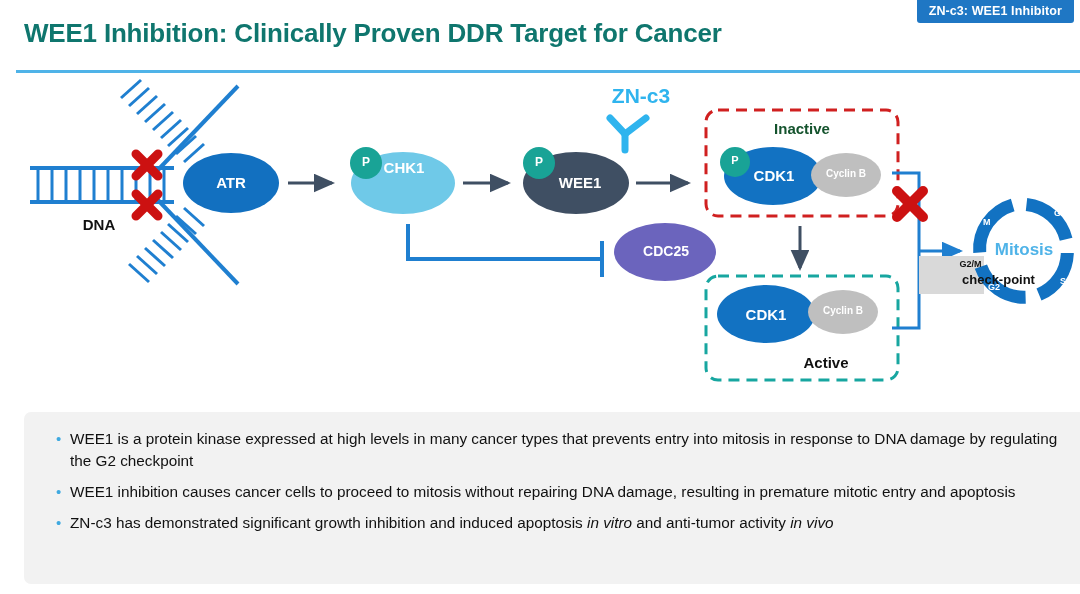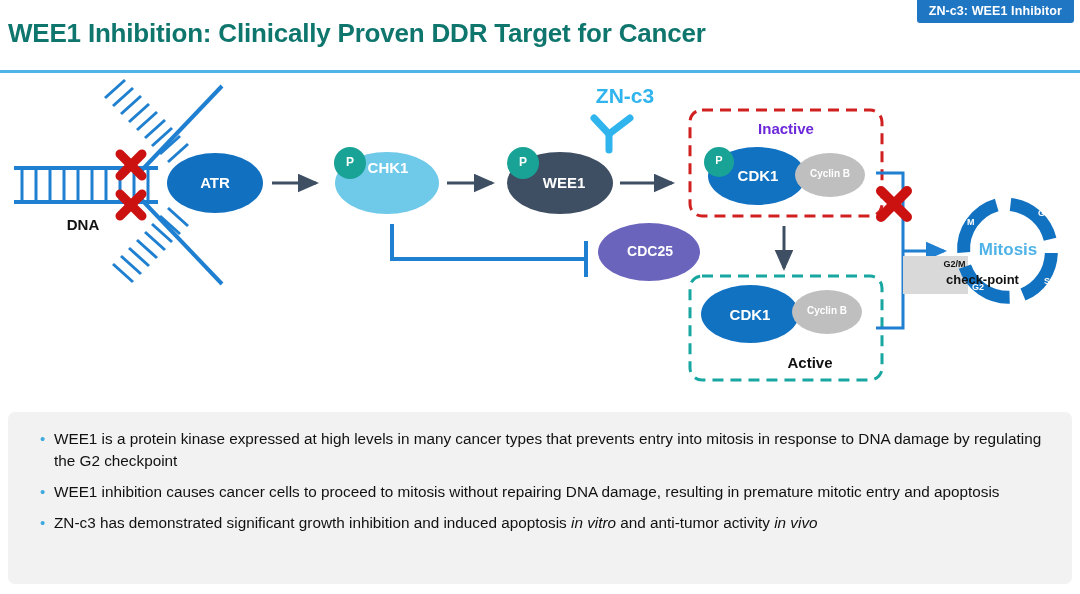--- a/index.html
+++ b/index.html
@@ -12,20 +12,21 @@
     height: 594px;
     position: relative;
     overflow: hidden;
     font-family: "Liberation Sans", sans-serif;
     color: #1a1a1a;
   }
   #slide {
     position: absolute;
     inset: 0;
     background: #ffffff;
+    margin-left: 16px;
   }
 
   
   .corner-tag {
     position: absolute;
     top: 0;
     right: 6px;
     background: #1f77c4;
     color: #ffffff;
     font-size: 12.5px;
@@ -253,21 +254,21 @@
     <div class="node-label" style="left:342px; top:79px; width:16px; font-size:12px;">P</div>
     <div class="node-label" style="left:342px; top:83px; width:92px; font-size:15px;">CHK1</div>
 
     <div class="node-label" style="left:515px; top:79px; width:16px; font-size:12px;">P</div>
     <div class="node-label" style="left:518px; top:98px; width:92px; font-size:15px;">WEE1</div>
 
     <div class="node-label" style="left:575px; top:8px; width:100px; font-size:21px; color:#2fb4ee;">ZN-c3</div>
 
     <div class="node-label" style="left:604px; top:167px; width:92px; font-size:14px;">CDC25</div>
 
-    <div class="node-label" style="left:721px; top:44px; width:130px; font-size:15px; color:#6d28d9;">Inactive</div>
+    <div class="node-label" style="left:721px; top:44px; width:130px; font-size:15px; color:#14532d;">Inactive</div>
     <div class="node-label" style="left:711px; top:78px; width:16px; font-size:11px;">P</div>
     <div class="node-label" style="left:714px; top:91px; width:88px; font-size:15px;">CDK1</div>
     <div class="node-label" style="left:794px; top:92px; width:72px; font-size:10px;">Cyclin B</div>
 
     <div class="node-label" style="left:706px; top:230px; width:88px; font-size:15px;">CDK1</div>
     <div class="node-label" style="left:791px; top:229px; width:72px; font-size:10px;">Cyclin B</div>
     <div class="node-label" style="left:752px; top:278px; width:116px; font-size:15px; color:#111;">Active</div>
 
     <div class="node-label" style="left:903px; top:183px; width:65px; font-size:9px; color:#111;padding-left:19px;">G2/M</div>
     <div class="node-label" style="left:946px; top:196px; width:65px; font-size:13px; color:#111;">check-point</div>

